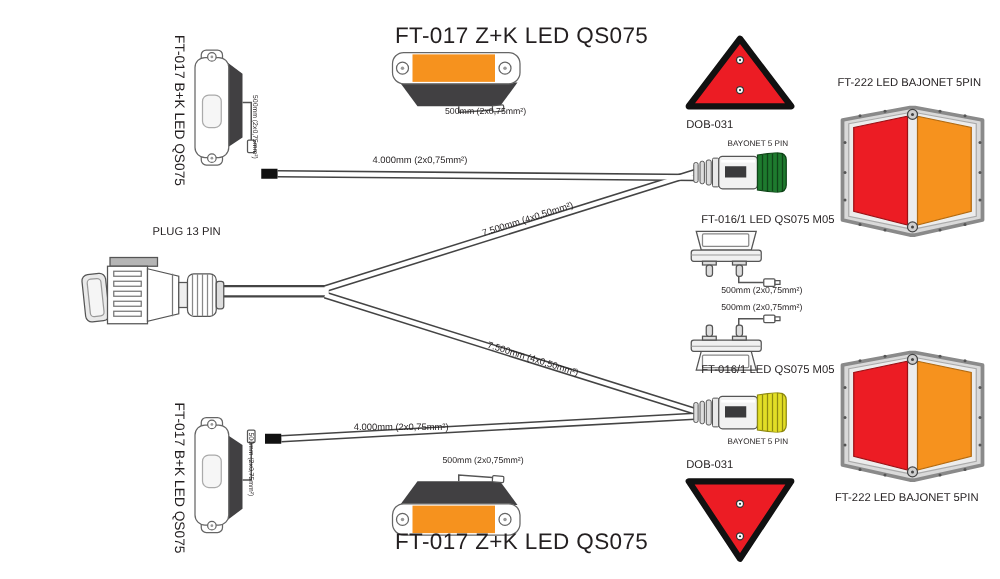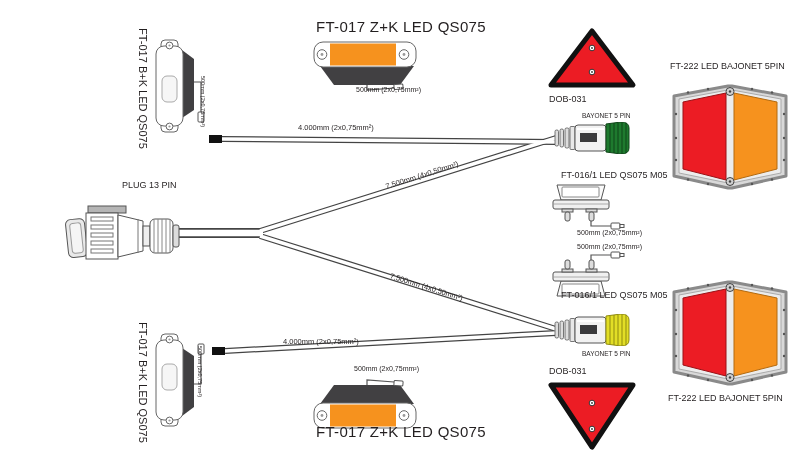--- a/index.html
+++ b/index.html
@@ -2,21 +2,21 @@
 <html><head>
 <meta charset="utf-8">
 <style>
   html,body{margin:0;padding:0;background:#fff;}
   .canvas{
     position:relative;width:800px;height:463px;background:#ffffff;overflow:hidden;
     font-family:"Liberation Sans",sans-serif;color:#231f20;
   }
   .abs{position:absolute;}
   .lbl{white-space:nowrap;line-height:1.1;}
-  .t-big{font-size:15px;letter-spacing:.3px;}
+  .t-big{font-size:18px;letter-spacing:.3px;}
   .t-med{font-size:9px;}
   .t-sm{font-size:7.5px;}
   .t-tiny{font-size:7px;}
   .t-micro{font-size:6.5px;}
   .vlabel{writing-mode:vertical-rl;text-orientation:mixed;}
   .rot-up{transform:rotate(-17.5deg);transform-origin:left center;}
   .rot-dn{transform:rotate(17.5deg);transform-origin:left center;}
   svg{display:block;}
 </style>
 </head>

